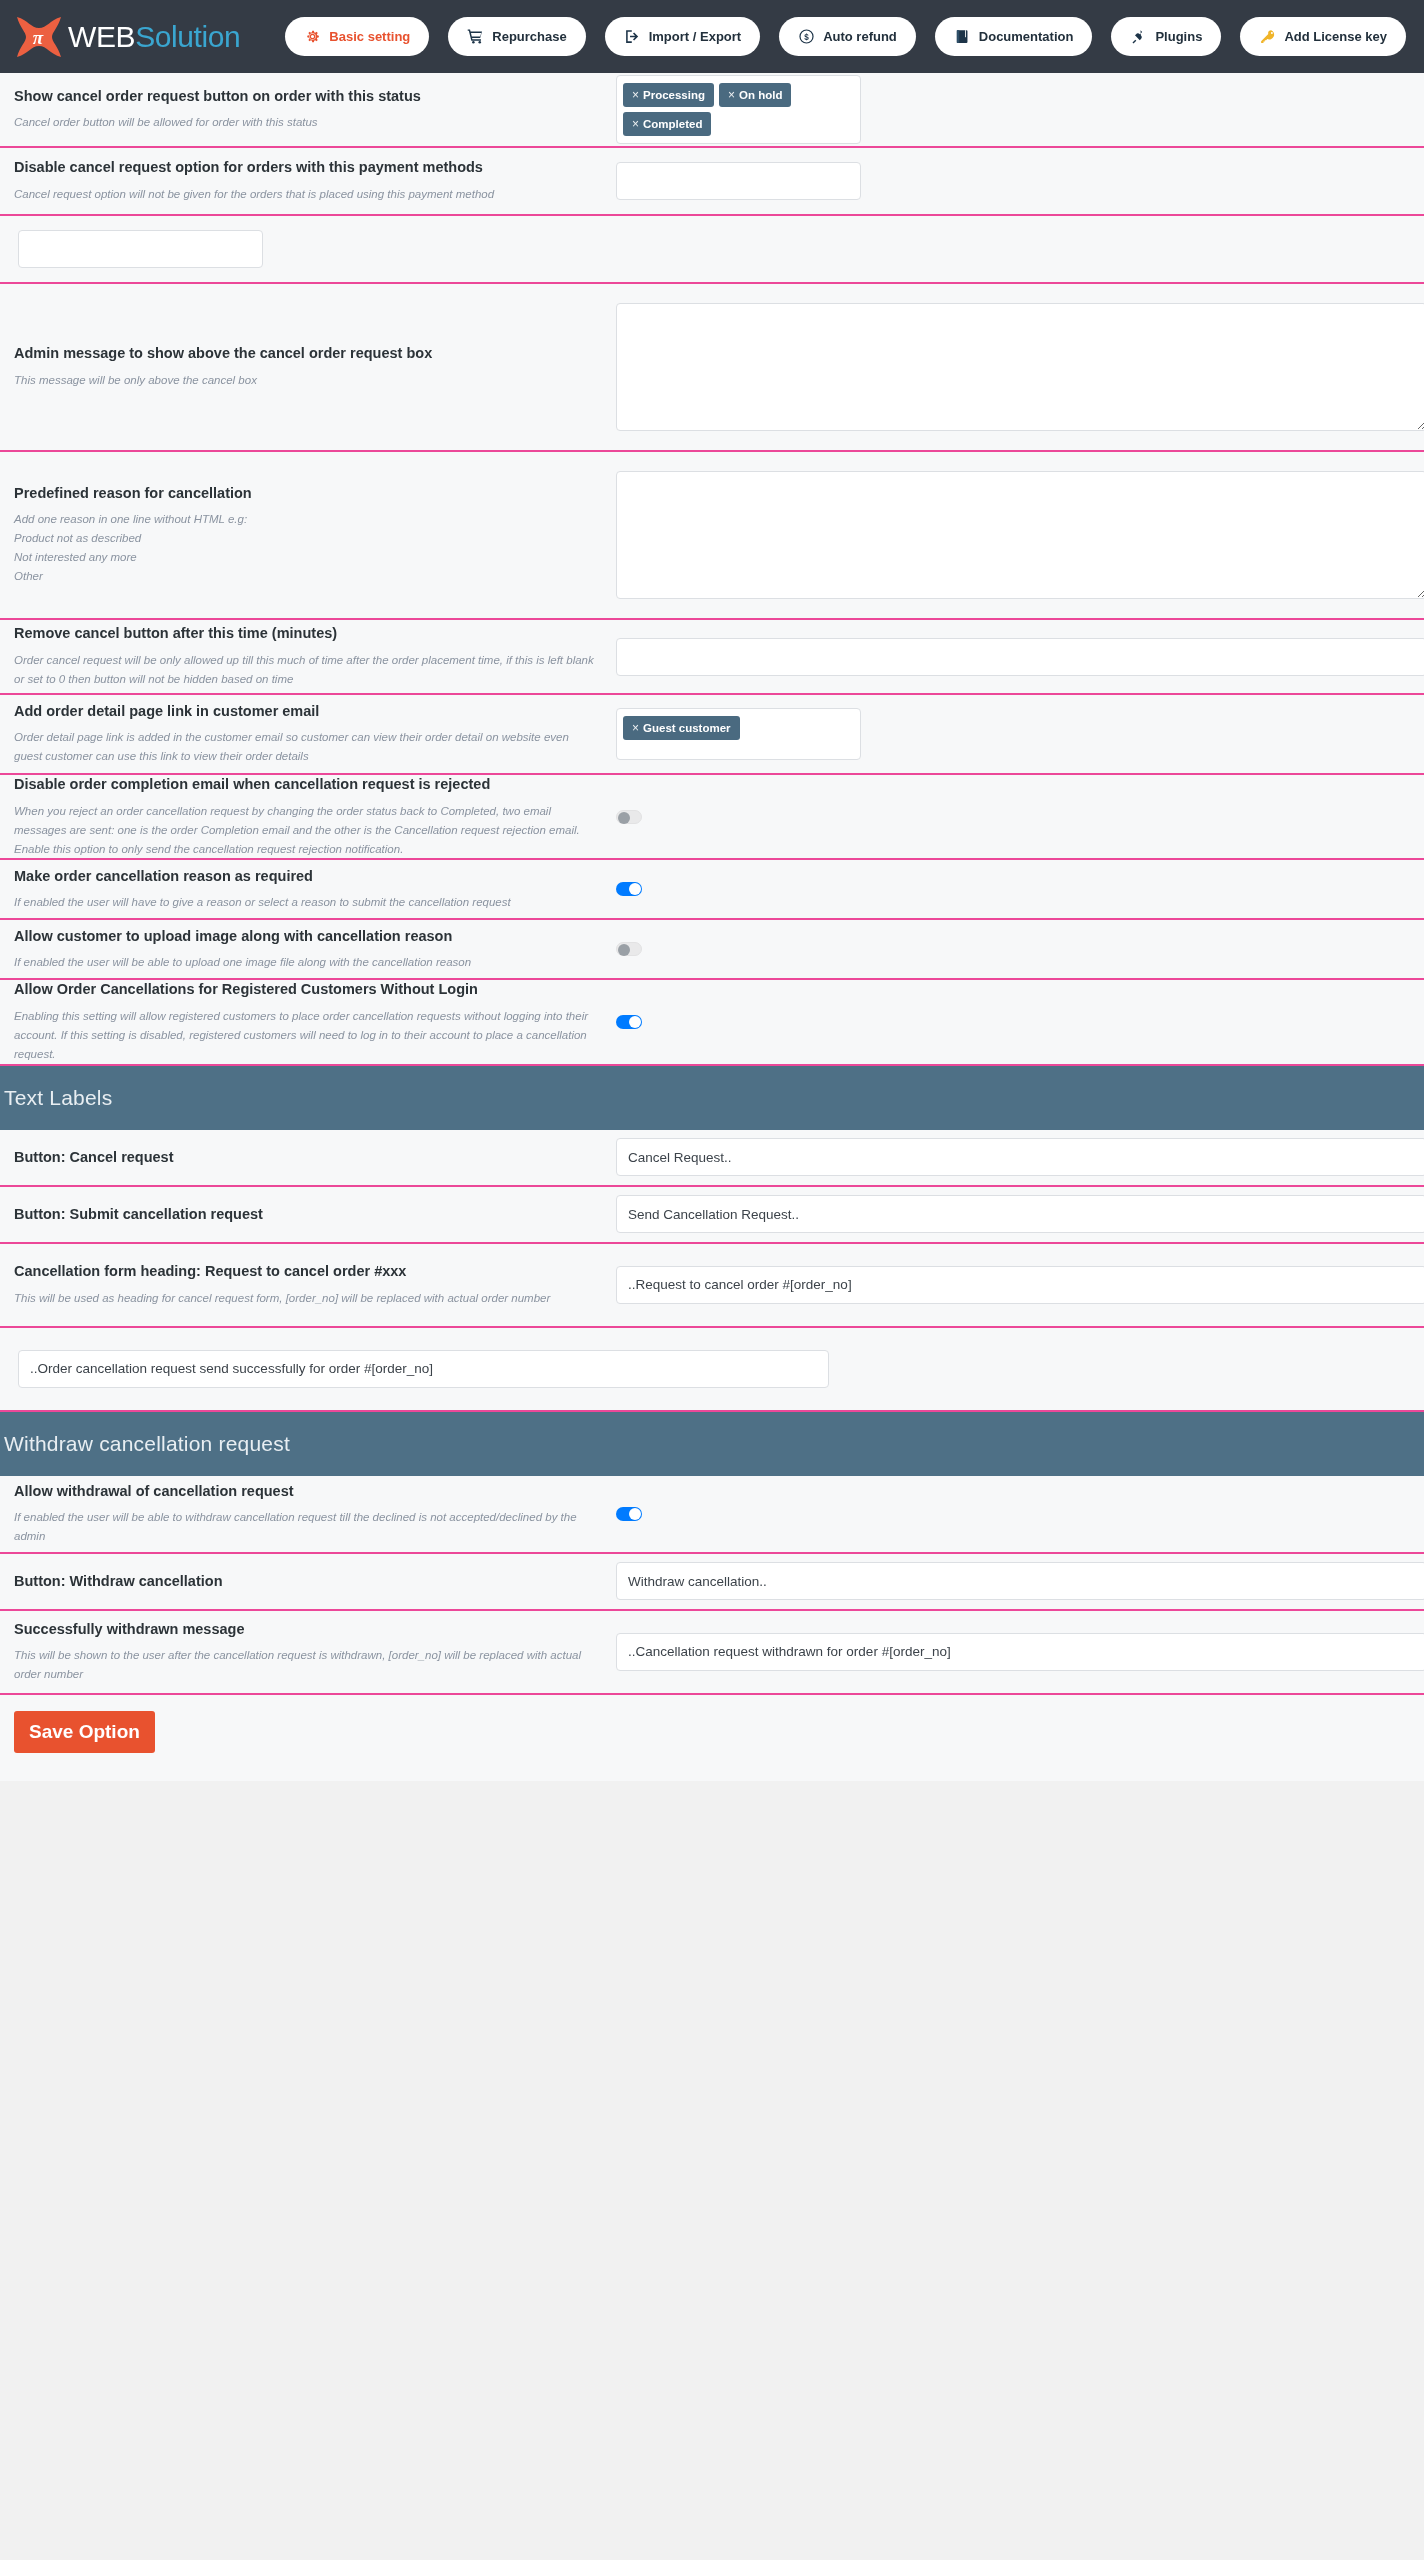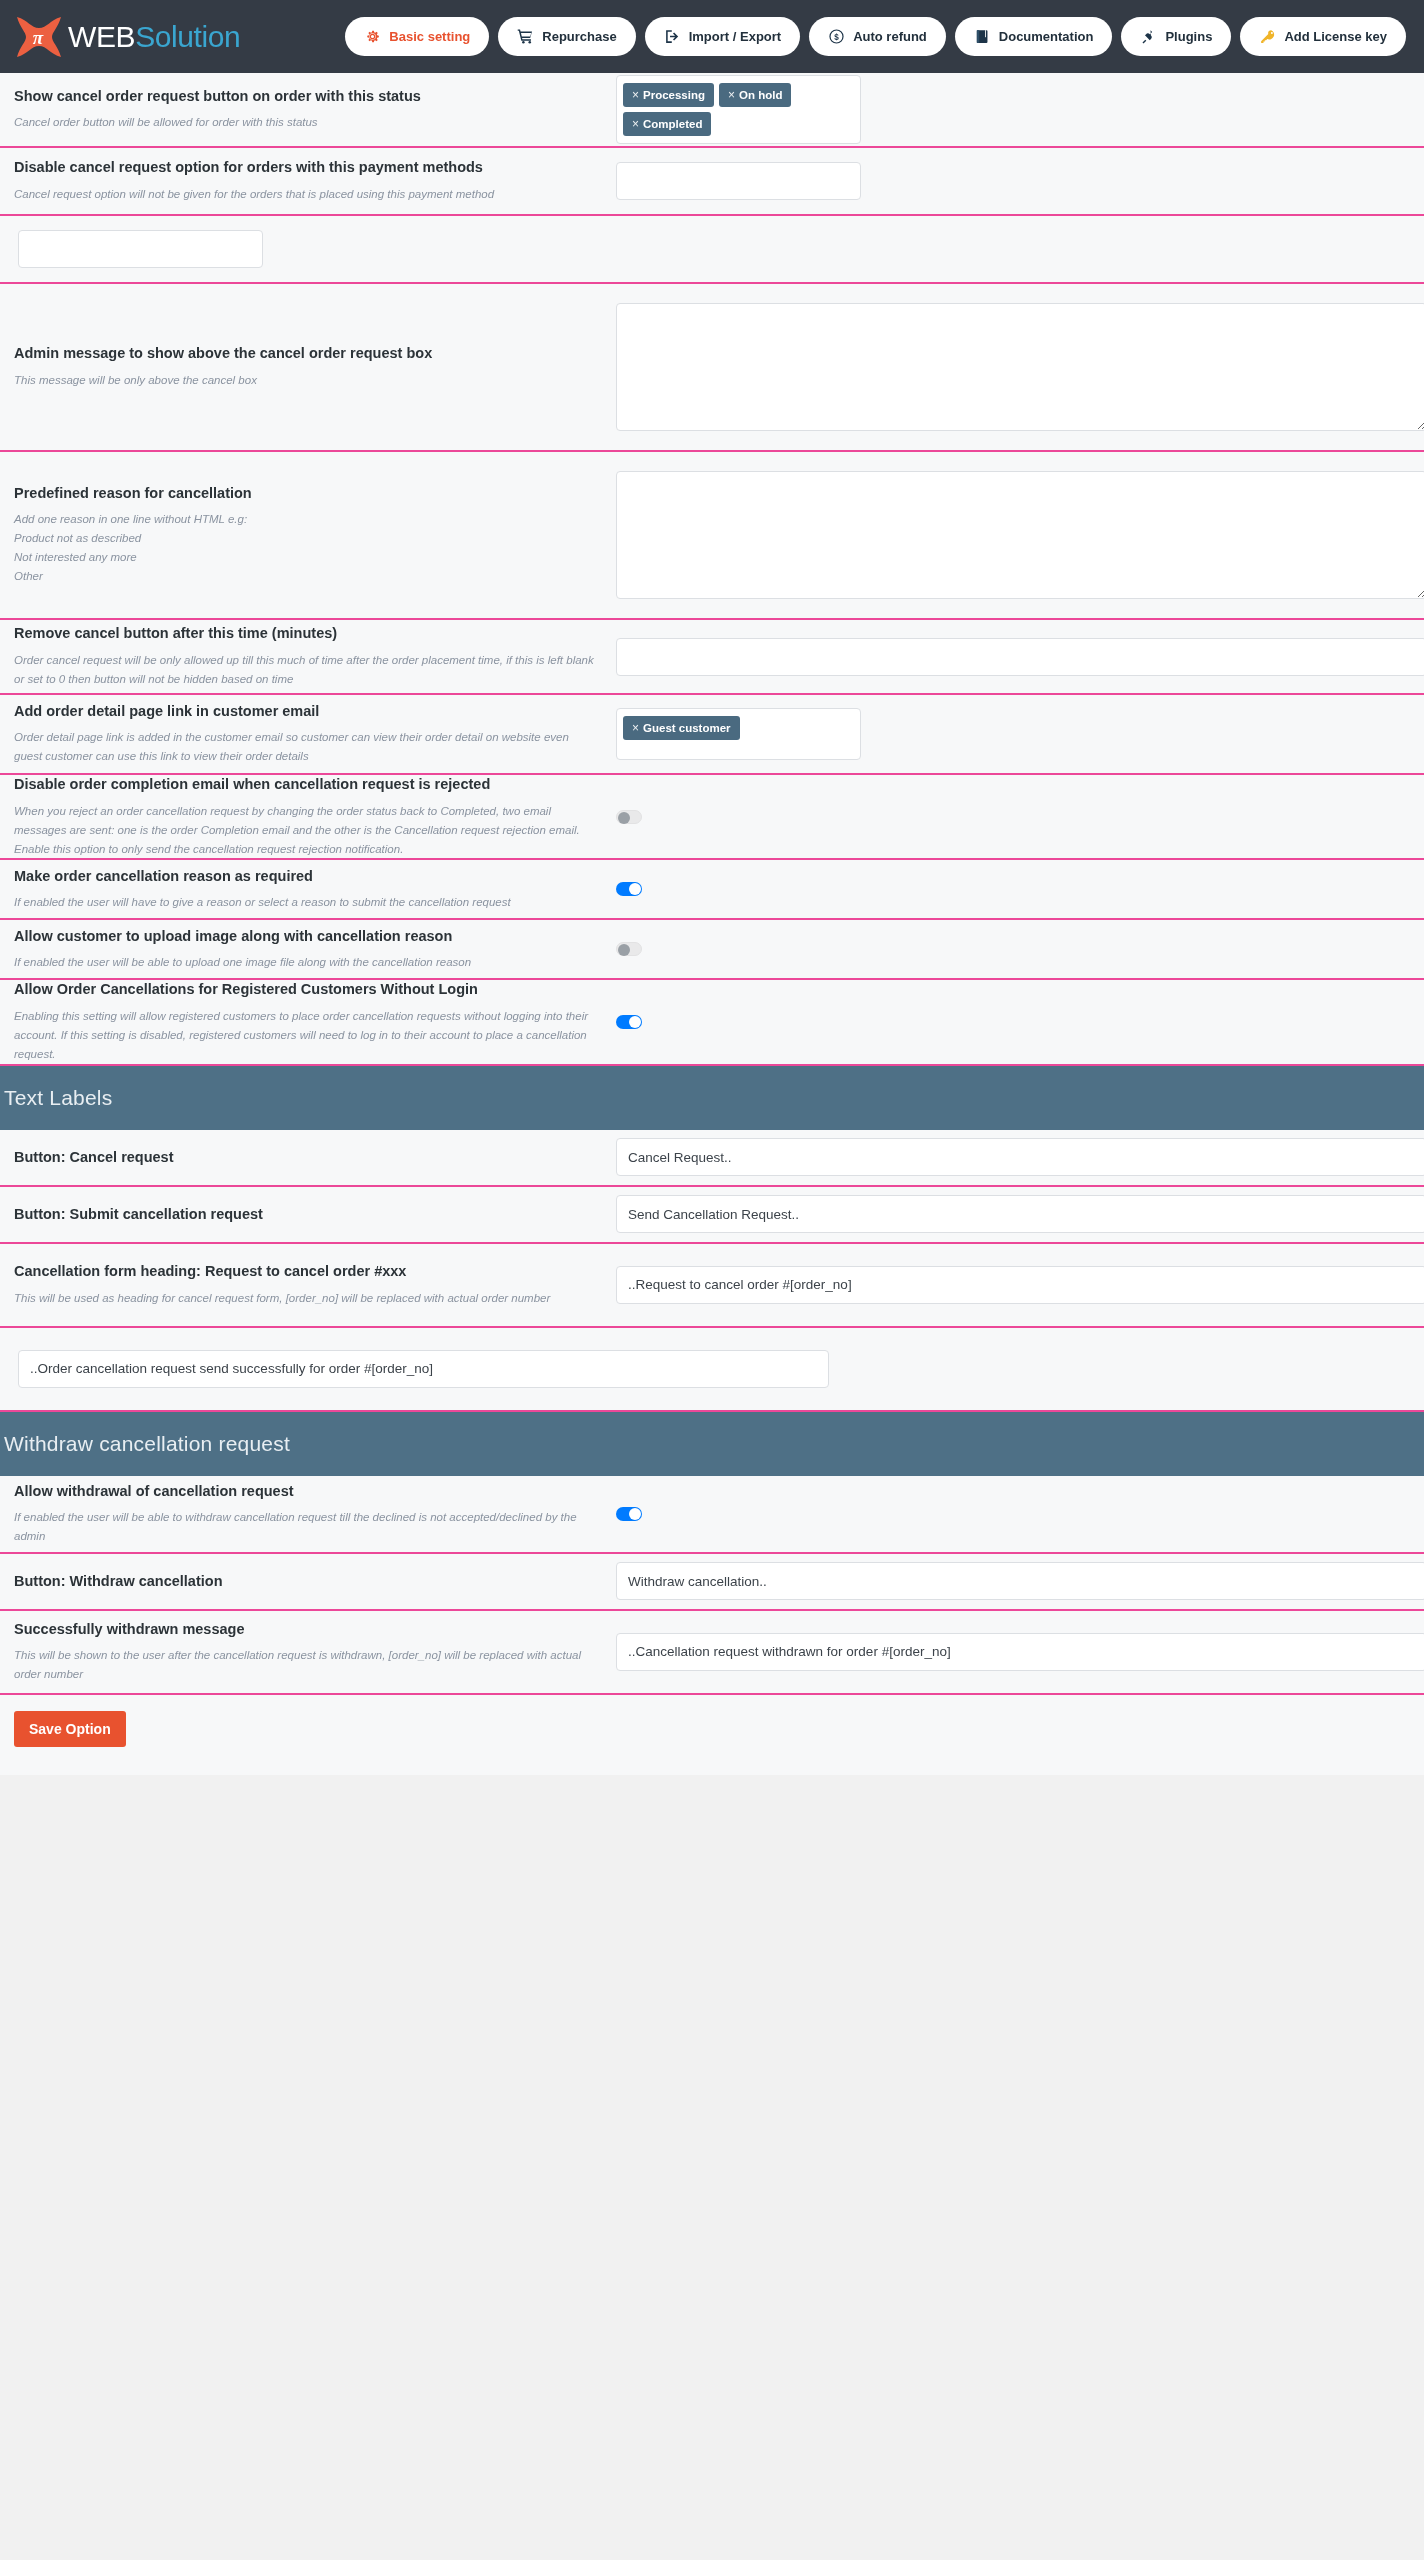--- a/index.html
+++ b/index.html
@@ -24,21 +24,21 @@
   .brand-text {
     font-size: 30px;
     font-weight: normal;
     letter-spacing: -0.4px;
     line-height: 1;
     white-space: nowrap;
   }
   .brand-text .w { color: #ffffff; }
   .brand-text .s { color: #3aa6d0; }
 
-  .nav { margin-left: auto; display: flex; align-items: center; gap: 9px; justify-content: flex-end; }
+  .nav { margin-left: auto; display: flex; align-items: center; gap: 19px; justify-content: flex-end; }
   .nav-btn {
     background: #ffffff;
     border-radius: 24px;
     height: 39px;
     padding: 0 19px;
     display: flex;
     align-items: center;
     gap: 8px;
     font-size: 13px;
     font-weight: bold;
@@ -185,21 +185,21 @@
 
   .footer {
     padding: 16px 14px 28px 14px;
     background: #f7f8f9;
   }
   .save {
     background: #e8522f;
     color: #fff;
     border: none;
     border-radius: 3px;
-    font-size: 14px;
+    font-size: 19px;
     font-weight: bold;
     padding: 10px 15px;
     cursor: pointer;
     font-family: "Liberation Sans", sans-serif;
   }
   .tail { height: 18px; background: #f1f1f1; }
 </style>
 </head>
 <body>
 

